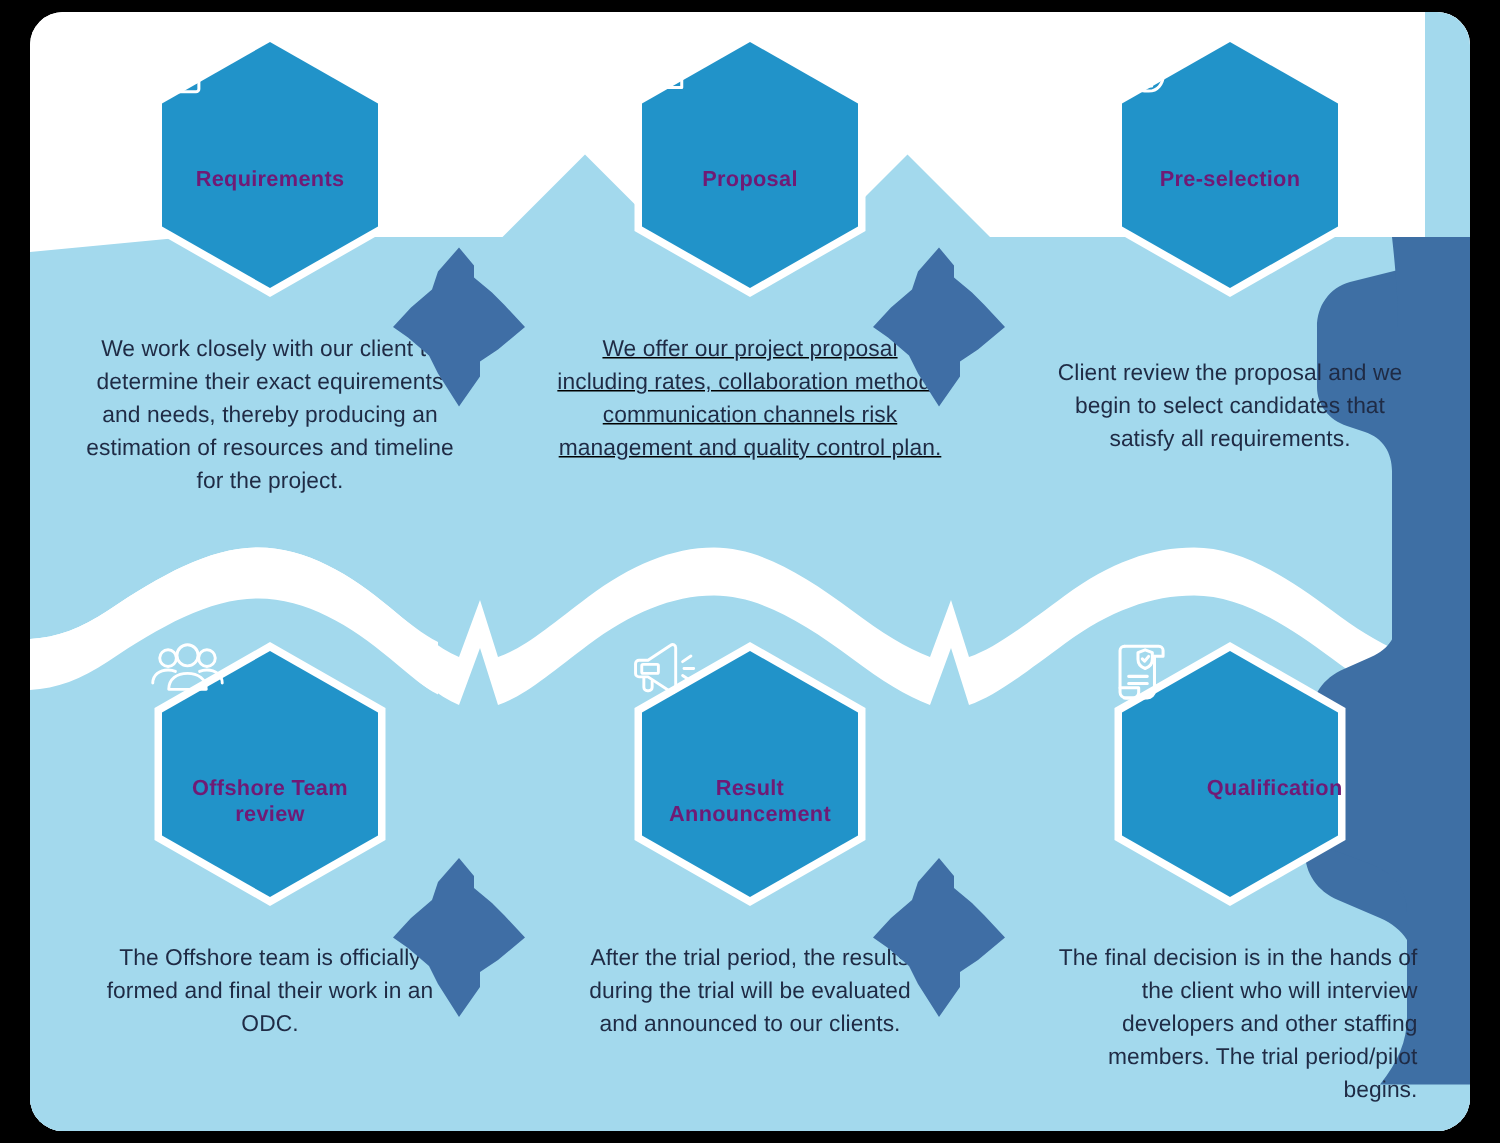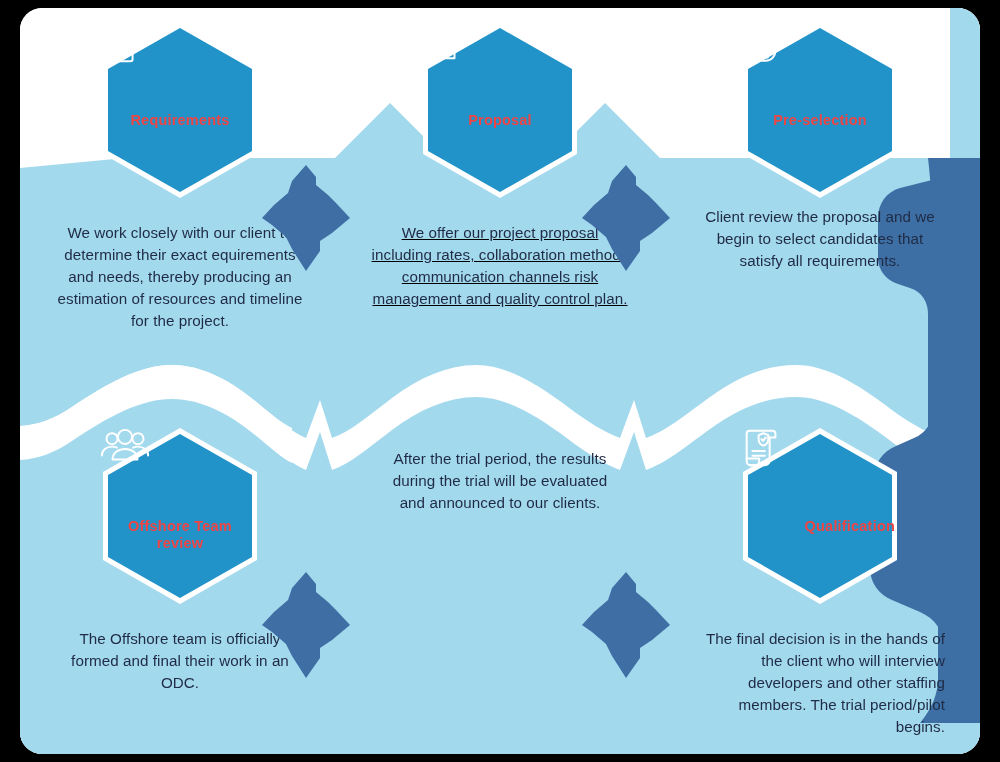--- a/index.html
+++ b/index.html
@@ -25,21 +25,21 @@
   
   .hexwrap{position:relative;width:160px;height:180px;margin:0 auto;}
   .hexwrap svg{position:absolute;left:0;top:0;}
   .hex-content{
     position:absolute;left:0;top:0;width:160px;height:180px;
     display:flex;flex-direction:column;align-items:center;
     justify-content:flex-start;
   }
   .hex-icon{margin-top:32px;height:50px;display:flex;align-items:center;justify-content:center;}
   .hex-label{
-    margin-top:10px;color:#ef4444;font-weight:bold;font-size:14.5px;
+    margin-top:10px;color:#701a75;font-weight:bold;font-size:14.5px;
     line-height:17px;letter-spacing:.2px;width:150px;
   }
   .hex-label.two-line{font-size:14.5px;}
 
   
   .desc{
     color:#1f2b45;font-size:15.2px;line-height:22px;
     width:250px;margin:0 auto;letter-spacing:.05px;
   }
 
@@ -211,21 +211,21 @@
                 <path d="M21 12.5a3 3 0 0 1 6 0v11"></path>
                 <path d="M27 20.5a2.6 2.6 0 0 1 5 0v4"></path>
                 <path d="M32 22.5a2.6 2.6 0 0 1 5 0v9c0 6-4 11-10 11h-3c-4 0-6-2-8-5l-5-8a2.8 2.8 0 0 1 4.2-3.6L18 30"></path>
                 <path d="M18 12.5a3 3 0 0 0-3 3v14"></path>
                 <path d="M22 39h7"></path>
               </svg>
             </div>
             <div class="hex-label">Pre-selection</div>
           </div>
         </div>
-        <div class="desc" style="margin-top:6px;width:250px;">Client review the proposal and we  begin to select candidates that satisfy all requirements.</div>
+        <div class="desc" style="margin-top:38px;width:250px;">Client review the proposal and we  begin to select candidates that satisfy all requirements.</div>
       </div>
     </div>
 
     <svg class="diamond" style="left:238px;top:155px;" viewBox="0 0 96 110">
       <path d="M48 2 L58 14 L58 22 L70 32 L78 40 L92 55 L74 70 L62 78 L62 88 L48 108 L34 86 L28 74 L14 62 L4 55 L16 42 L30 30 L34 18 Z" fill="#3F6EA5"></path>
     </svg>
     <svg class="diamond" style="left:558px;top:155px;" viewBox="0 0 96 110">
       <path d="M48 2 L58 14 L58 22 L70 32 L78 40 L92 55 L74 70 L62 78 L62 88 L48 108 L34 86 L28 74 L14 62 L4 55 L16 42 L30 30 L34 18 Z" fill="#3F6EA5"></path>
     </svg>
 
@@ -248,20 +248,37 @@
                 <path d="M13.5 34.5c0-7.5 6-11.5 13.5-11.5s13.5 4 13.5 11.5z"></path>
               </svg>
             </div>
             <div class="hex-label two-line">Offshore Team review</div>
           </div>
         </div>
         <div class="desc" style="margin-top:22px;width:240px;">The Offshore team is officially formed and final their work in an ODC.</div>
       </div>
 
       <div class="cell" style="left:320px;top:0px;">
+        <div class="hexwrap">
+          <svg width="160" height="180" viewBox="0 0 160 180">
+            <polygon points="80,2 157,46 157,134 80,178 3,134 3,46" fill="#ffffff"></polygon>
+            <polygon points="80,8 152,49 152,131 80,172 8,131 8,49" fill="#2193C9"></polygon>
+          </svg>
+          <div class="hex-content">
+            <div class="hex-icon">
+              <svg width="48" height="44" viewBox="0 0 52 46" fill="none" stroke="#fff" stroke-width="2.1" stroke-linecap="round" stroke-linejoin="round">
+                <path d="M33 5.5c0-2-2-3-3.6-1.8L13 14.5H6.5A2.5 2.5 0 0 0 4 17v7a2.5 2.5 0 0 0 2.5 2.5H13l16.4 10.8c1.6 1.2 3.6.2 3.6-1.8z"></path>
+                <rect x="8.5" y="17.5" width="12" height="6.5" rx="1"></rect>
+                <path d="M10 27v7a2.5 2.5 0 0 0 2.5 2.5h1A2.5 2.5 0 0 0 16 34v-4.5"></path>
+                <path d="M38 15.5l6-4M39 20.5h7M38 25.5l6 4"></path>
+              </svg>
+            </div>
+            <div class="hex-label two-line">Result Announcement</div>
+          </div>
+        </div>
         <div class="desc" style="margin-top:22px;width:244px;">After the trial period, the results during the trial will be evaluated and announced to our clients.</div>
       </div>
 
       <div class="cell" style="left:640px;top:0px;text-align:right;">
         <div class="hexwrap">
           <svg width="160" height="180" viewBox="0 0 160 180">
             <polygon points="80,2 157,46 157,134 80,178 3,134 3,46" fill="#ffffff"></polygon>
             <polygon points="80,8 152,49 152,131 80,172 8,131 8,49" fill="#2193C9"></polygon>
           </svg>
           <div class="hex-content">

